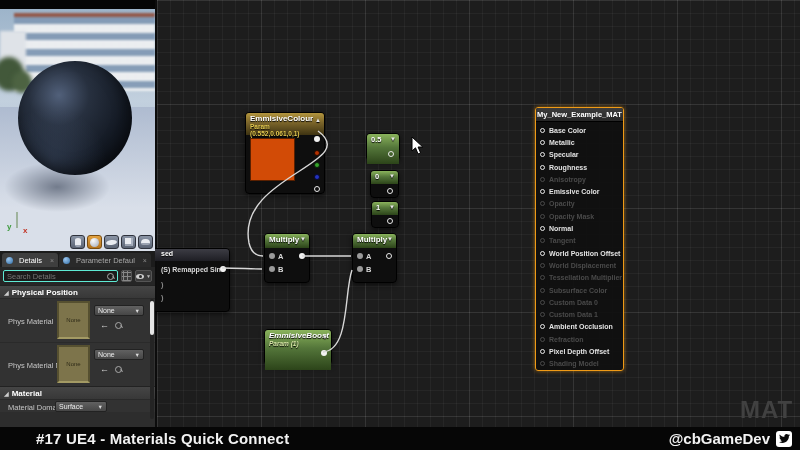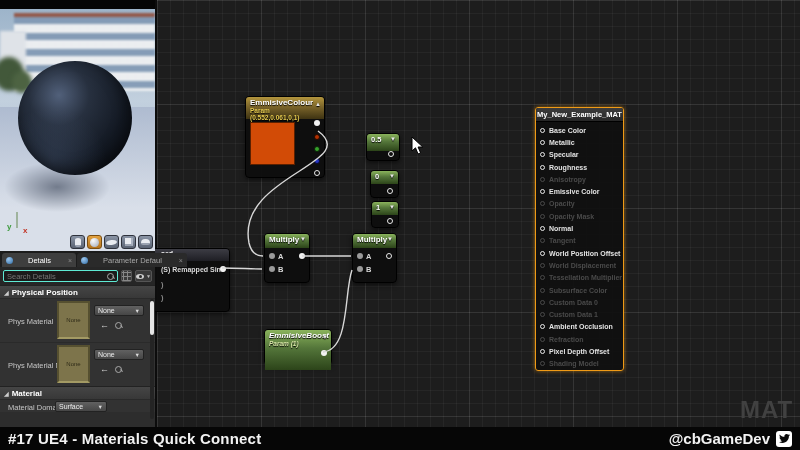--- a/index.html
+++ b/index.html
@@ -89,21 +89,21 @@
   .sbtn.active { background:linear-gradient(#e2a241,#b4741f); border-color:#7a4d10; }
   .glyph-cyl { width:6px; height:9px; border-radius:3px/2px; background:#e8ebf0; border-bottom:2px solid #9aa2b0; }
   .glyph-sph { width:9px; height:9px; border-radius:50%; background:radial-gradient(circle at 35% 30%, #fdfdfd, #b9c0cc 70%); }
   .glyph-pln { width:11px; height:5px; border-radius:50%; background:#e8ebf0; transform:rotate(-8deg); }
   .glyph-cub { width:8px; height:8px; background:#e8ebf0; border-right:2px solid #aab2c0; border-bottom:2px solid #9aa2b0; }
   .glyph-tea { width:9px; height:6px; border-radius:4px 4px 2px 2px; background:#e8ebf0; border-bottom:2px solid #9aa2b0; }
 
   
   .details { position:relative; width:155px; height:176px; background:#2d2d2d; }
   .tabbar { height:16px; background:#1c1c1c; display:flex; align-items:flex-end; gap:1px; padding:2px 2px 0 2px; }
-  .tab { display:flex; align-items:center; gap:15px; padding:1px 4px; height:14px;
+  .tab { display:flex; align-items:center; gap:6px; padding:1px 4px; height:14px;
     border-radius:3px 3px 0 0; font-size:7.5px; color:#cfcfcf; white-space:nowrap; }
   .tab.active { background:#3e3e3e; color:#fff; }
   .tab.inactive { background:#2a2a2a; color:#a7a7a7; }
   .tab .ticon { width:7px; height:7px; border-radius:50%; background:radial-gradient(circle at 35% 30%, #9ec7ee, #2f6ea8); flex:none; }
   .tab .tclose { color:#8a8a8a; font-size:7px; margin-left:2px; }
   .searchrow { height:18px; background:#262626; display:flex; align-items:center; gap:3px; padding:0 3px; }
   .searchbox { flex:1; height:12px; background:#1b1b1b; border:1px solid #5eead4; border-radius:2px;
     display:flex; align-items:center; padding:0 3px; gap:3px; }
   .searchbox input { flex:1; background:transparent; border:none; outline:none; color:#9a9a9a;
     font-size:7.5px; font-family:"Liberation Sans",sans-serif; min-width:0; }
@@ -134,21 +134,21 @@
   .miniicons { position:absolute; display:flex; gap:6px; align-items:center; }
   .backarrow { color:#d0d0d0; font-size:9px; line-height:8px; }
   .smallrow { position:relative; height:13px; background:#323232; border-top:1px solid #2a2a2a; }
   .smallrow .plbl { position:absolute; left:8px; top:3px; font-size:7.5px; color:#c6c6c6; }
   .vscroll { position:absolute; right:1px; top:48px; width:4px; height:120px; background:#242424; border-radius:2px; }
   .vscroll .vthumb { position:absolute; left:0; top:2px; width:4px; height:34px; background:#e6e6e6; border-radius:2px; }
 
   
   .bottombar { position:absolute; left:0; top:427px; width:800px; height:23px; background:#060606;
     z-index:10; display:flex; align-items:center; justify-content:space-between; padding:0 8px; }
-  .bb-title { color:#f2f2f2; font-size:15px; font-weight:600; letter-spacing:.2px; }
+  .bb-title { color:#f2f2f2; font-size:15px; font-weight:600; letter-spacing:.2px;margin-left:28px; }
   .bb-right { display:flex; align-items:center; gap:6px; }
   .bb-handle { color:#f2f2f2; font-size:15px; font-weight:600; }
   .twicon { width:16px; height:16px; background:#fff; border-radius:3px;
     display:flex; align-items:center; justify-content:center; }
 
   svg.wires, svg.cursor { position:absolute; left:0; top:0; pointer-events:none; z-index:4; }
 </style>
 </head>
 <body>
 
@@ -157,36 +157,36 @@
   <div class="graph">
 
     <div class="node" style="left:-5px; top:248px; width:78px; height:64px;">
       <div class="nhdr" style="background:linear-gradient(#3c3c44,#1e1e24); font-size:7px; height:12px; padding-left:8px;">sed</div>
       <span class="plabel" style="left:8px; top:17px; font-size:7px;">(S) Remapped Sine</span>
       <span class="pin full" style="right:3px; top:17px;"></span>
       <span class="plabel" style="left:8px; top:31px; color:#8a8a8a;">)</span>
       <span class="plabel" style="left:8px; top:44px; color:#8a8a8a;">)</span>
     </div>
 
-    <div class="node" style="left:88px; top:96px; width:80px; height:82px;">
+    <div class="node" style="left:88px; top:112px; width:80px; height:82px;">
       <div class="nhdr gold" style="height:22px;">
         <span>EmmisiveColour</span>
         <span class="nsub">Param (0.552,0.061,0,1)</span>
         <span class="caret" style="top:4px;">▲</span>
       </div>
       <div style="position:absolute; left:4px; top:25px; width:45px; height:43px; background:#d24b06; border:1px solid #5a2000;"></div>
       <span class="pin full" style="right:4px; top:23px;"></span>
       <span class="pin red" style="right:4px; top:37px;"></span>
       <span class="pin grn" style="right:4px; top:49px;"></span>
       <span class="pin blu" style="right:4px; top:61px;"></span>
       <span class="pin empty" style="right:4px; top:73px;"></span>
     </div>
 
     <div class="node" style="left:209px; top:133px; width:34px; height:28px;">
-      <div class="nhdr green" style="height:17px; font-size:7.5px;">
+      <div class="nhdr green" style="height:30px; font-size:7.5px;">
         <span>0.5</span>
         <span class="caret">▼</span>
       </div>
       <span class="pin empty" style="right:5px; top:17px;"></span>
     </div>
     <div class="node" style="left:213px; top:170px; width:29px; height:28px;">
       <div class="nhdr green" style="height:13px; font-size:7.5px;">
         <span>0</span>
         <span class="caret">▼</span>
       </div>

